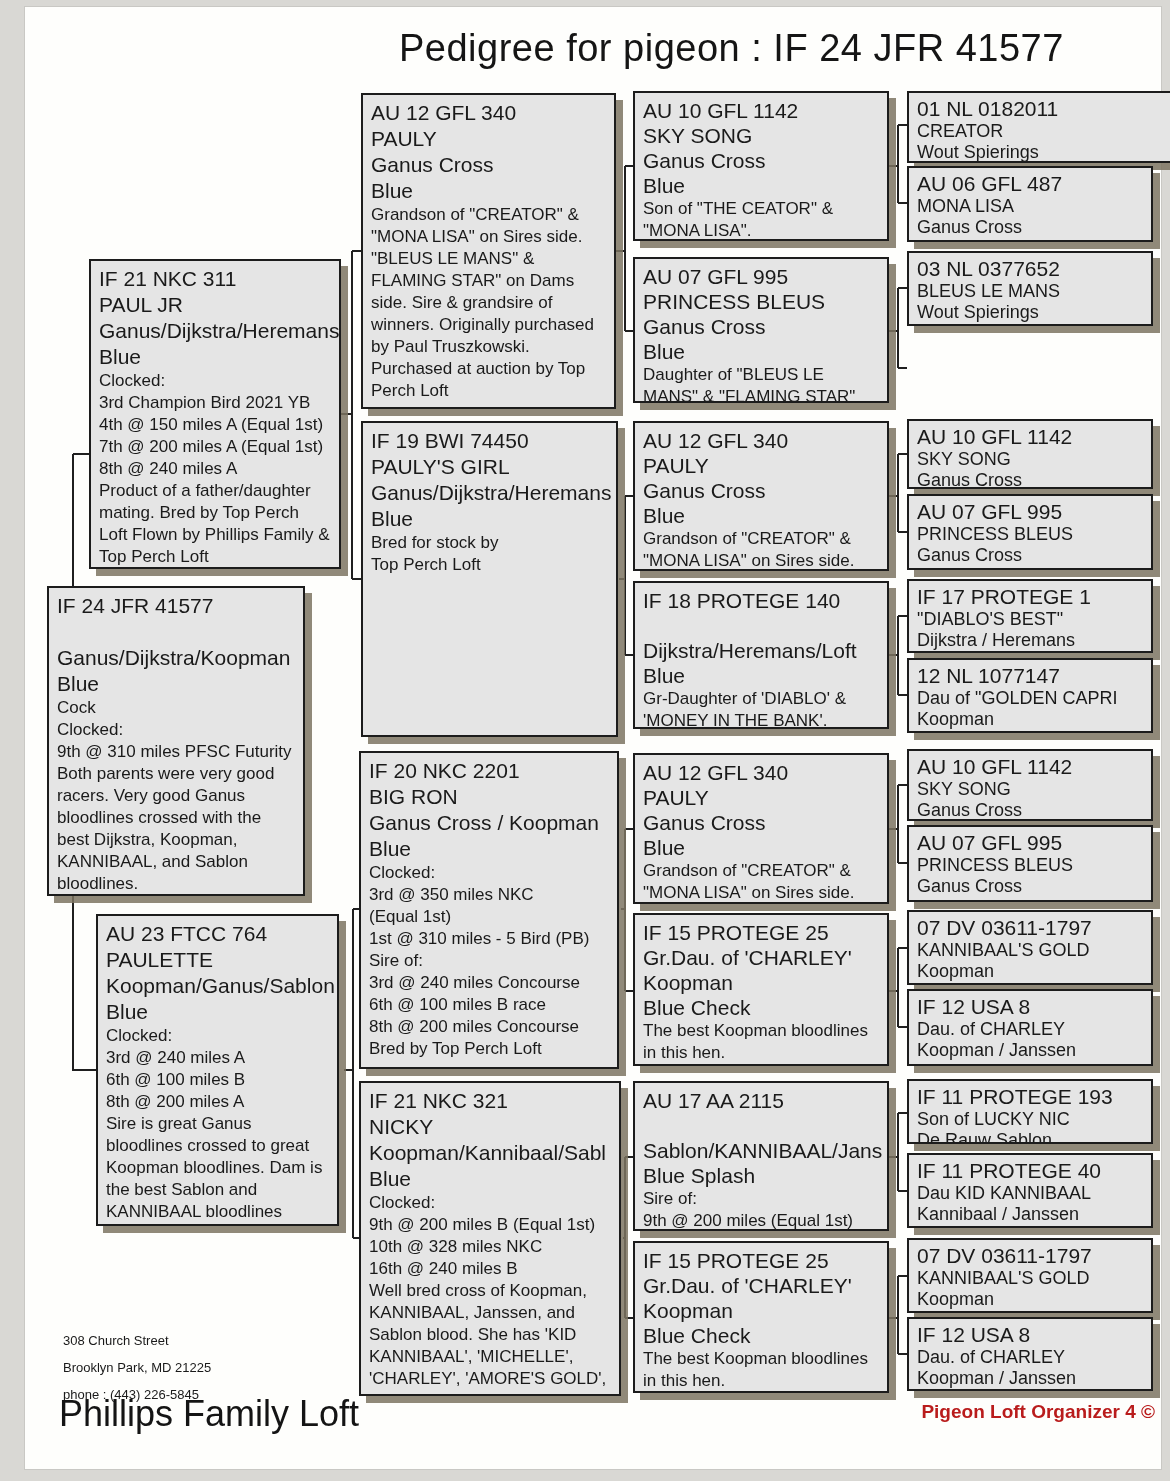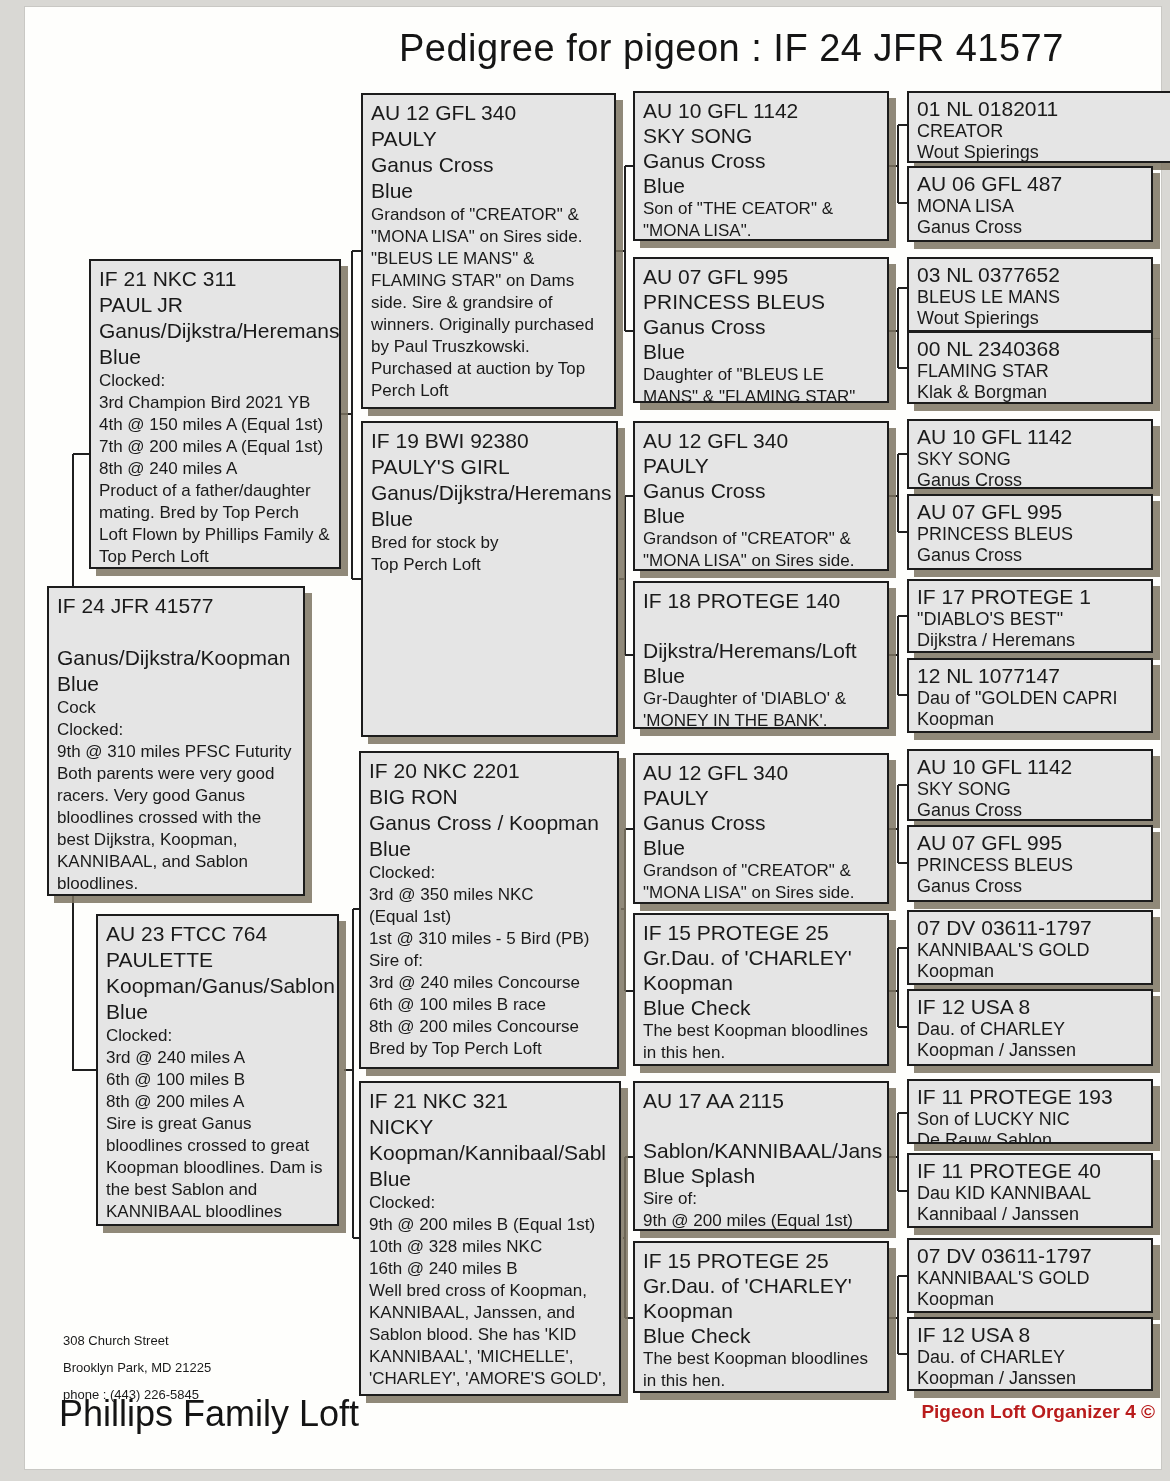--- a/index.html
+++ b/index.html
@@ -118,21 +118,21 @@
           <div class="ln">PAULY</div>
           <div class="ln">Ganus Cross</div>
           <div class="ln">Blue</div>
         </div>
     <div class="dt">
           <div class="ln">Grandson of "CREATOR" &amp; "MONA LISA" on Sires side. "BLEUS LE MANS" &amp; FLAMING STAR" on Dams side. Sire &amp; grandsire of winners. Originally purchased by Paul Truszkowski. Purchased at auction by Top Perch Loft</div>
         </div>
   </div>
   <div class="pbox" style="left:360px;top:420px;width:257px;height:316px">
     <div class="hd">
-          <div class="ln">IF 19 BWI 92380</div>
+          <div class="ln">IF 19 BWI 74450</div>
           <div class="ln">PAULY'S GIRL</div>
           <div class="ln">Ganus/Dijkstra/Heremans</div>
           <div class="ln">Blue</div>
         </div>
     <div class="dt">
           <div class="ln">Bred for stock by</div>
           <div class="ln">Top Perch Loft</div>
         </div>
   </div>
   <div class="pbox" style="left:358px;top:750px;width:260px;height:318px">
@@ -279,36 +279,27 @@
   </div>
   <div class="pbox small" style="left:906px;top:165px;width:246px;height:76px">
     <div class="hd">
           <div class="ln">AU 06 GFL 487</div>
         </div>
     <div class="dt">
           <div class="ln">MONA LISA</div>
           <div class="ln">Ganus Cross</div>
         </div>
   </div>
-  <div class="pbox small" style="left:906px;top:256px;width:246px;height:75px">
+  <div class="pbox small" style="left:906px;top:250px;width:246px;height:75px">
     <div class="hd">
           <div class="ln">03 NL 0377652</div>
         </div>
     <div class="dt">
           <div class="ln">BLEUS LE MANS</div>
           <div class="ln">Wout Spierings</div>
-        </div>
-  </div>
-  <div class="pbox small" style="left:906px;top:330px;width:246px;height:73px">
-    <div class="hd">
-          <div class="ln">00 NL 2340368</div>
-        </div>
-    <div class="dt">
-          <div class="ln">FLAMING STAR</div>
-          <div class="ln">Klak &amp; Borgman</div>
         </div>
   </div>
   <div class="pbox small" style="left:906px;top:418px;width:246px;height:70px">
     <div class="hd">
           <div class="ln">AU 10 GFL 1142</div>
         </div>
     <div class="dt">
           <div class="ln">SKY SONG</div>
           <div class="ln">Ganus Cross</div>
         </div>

